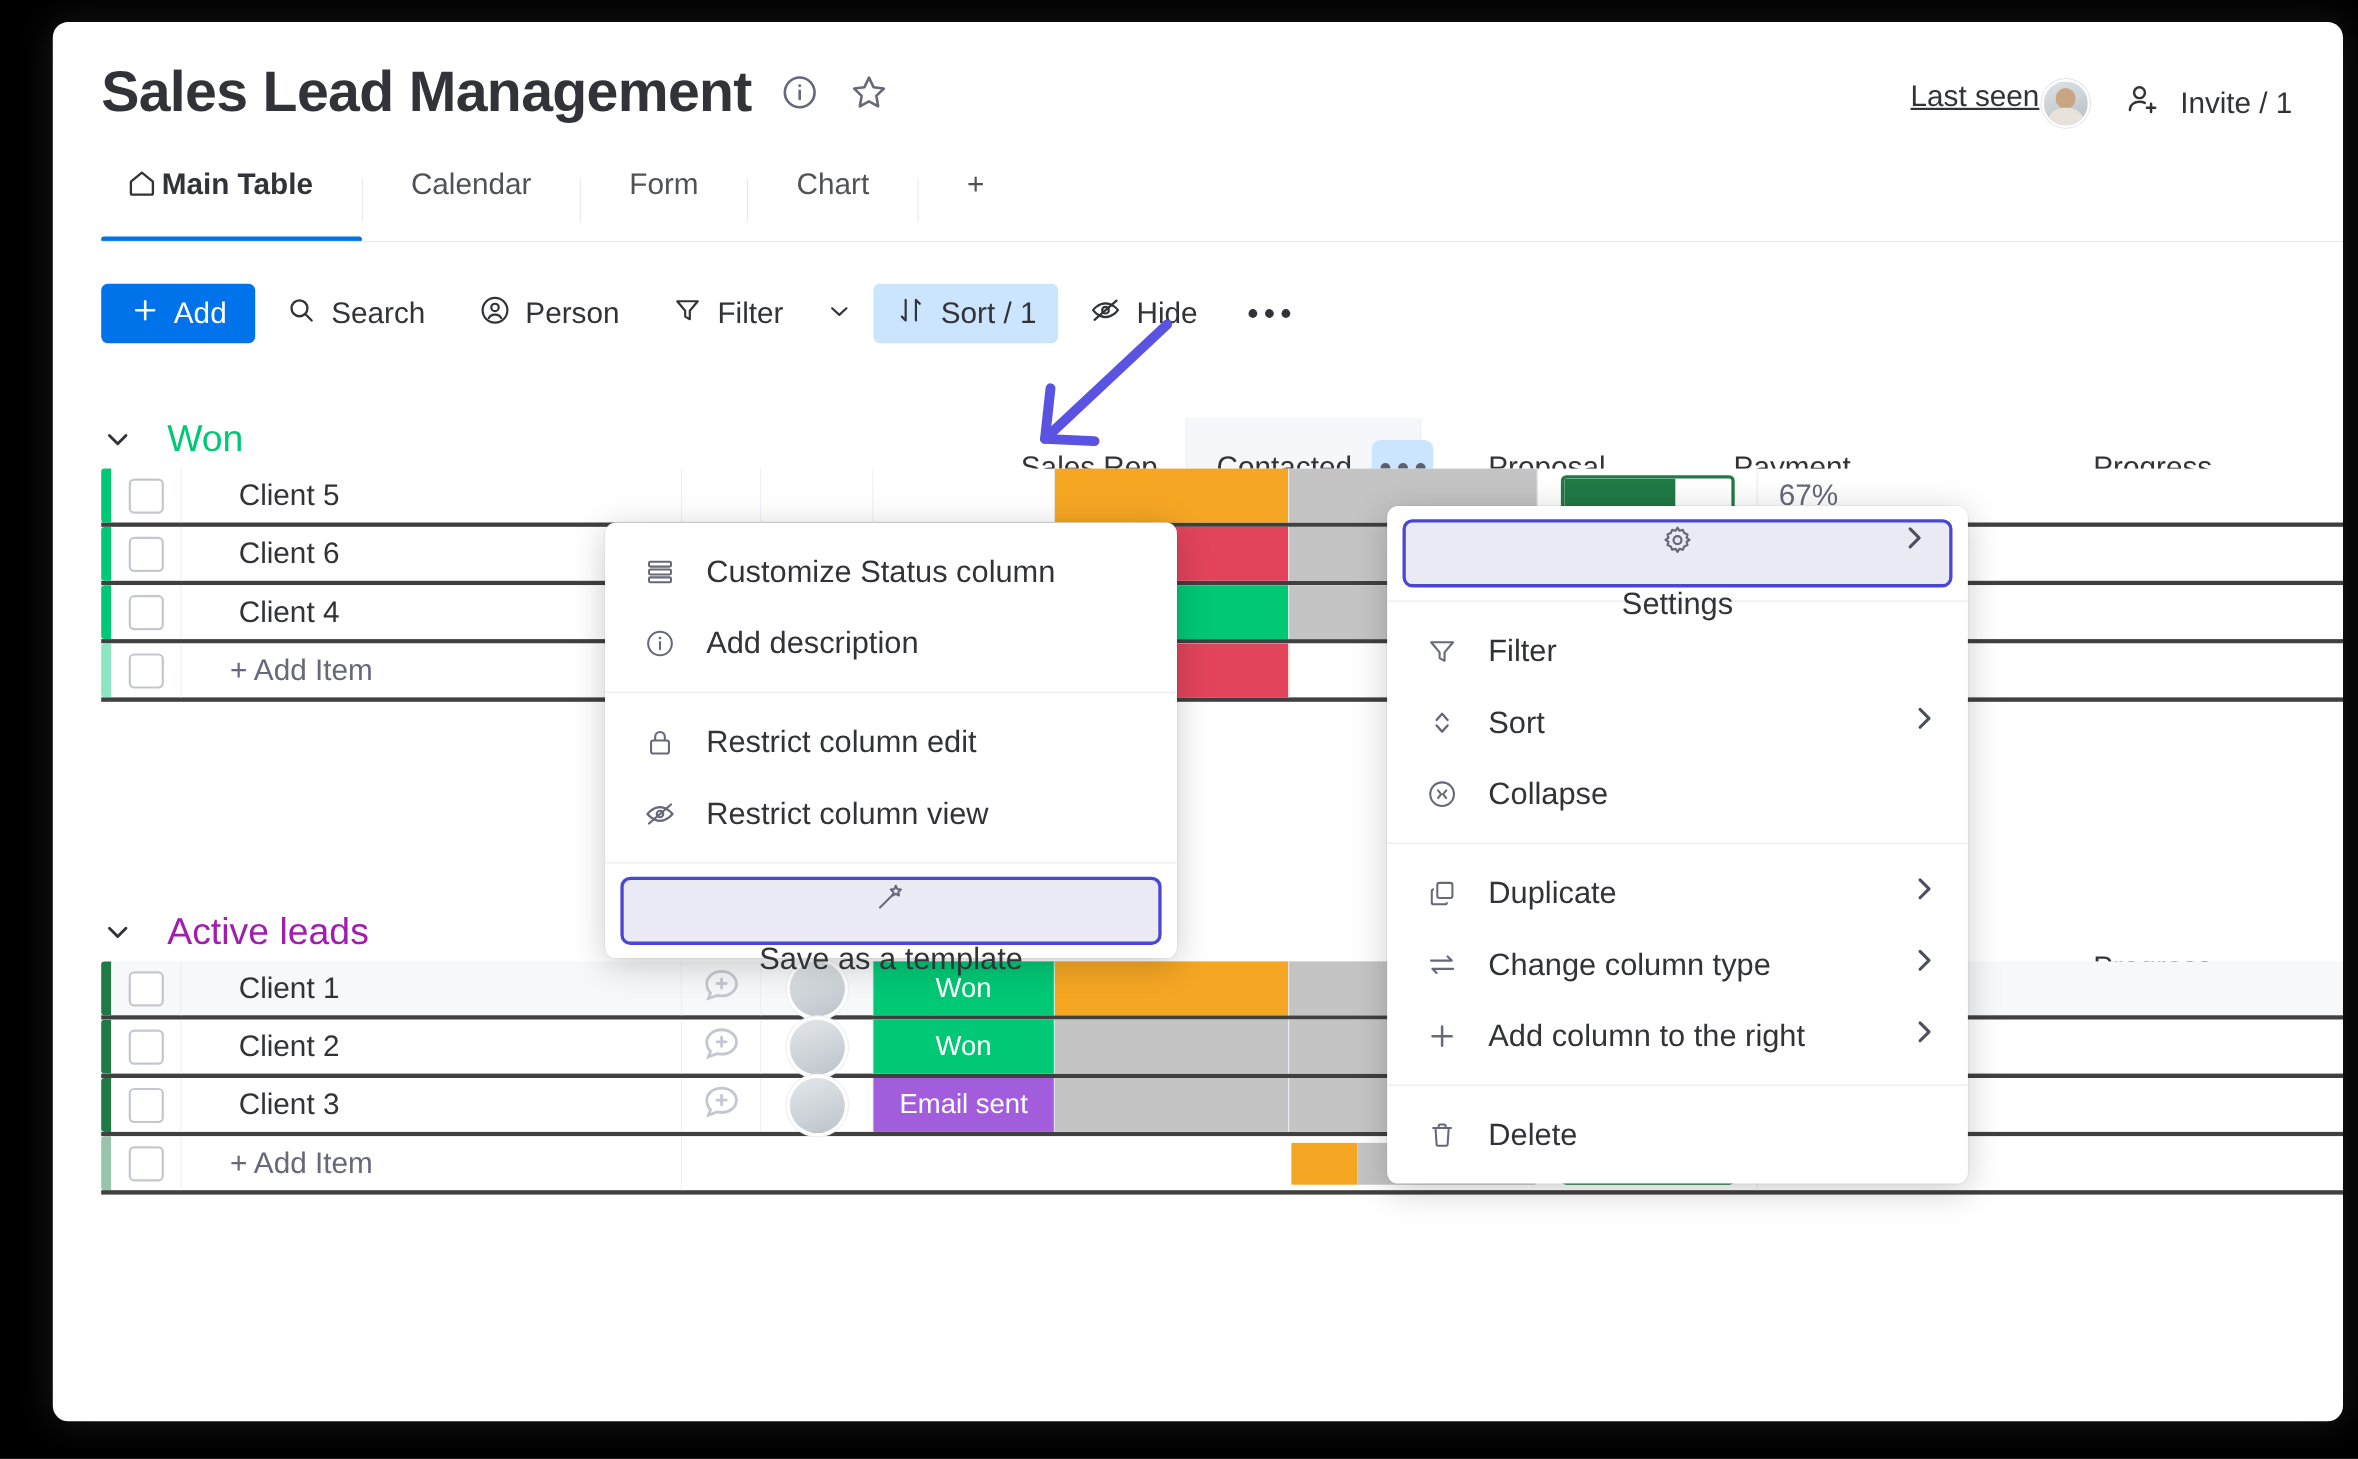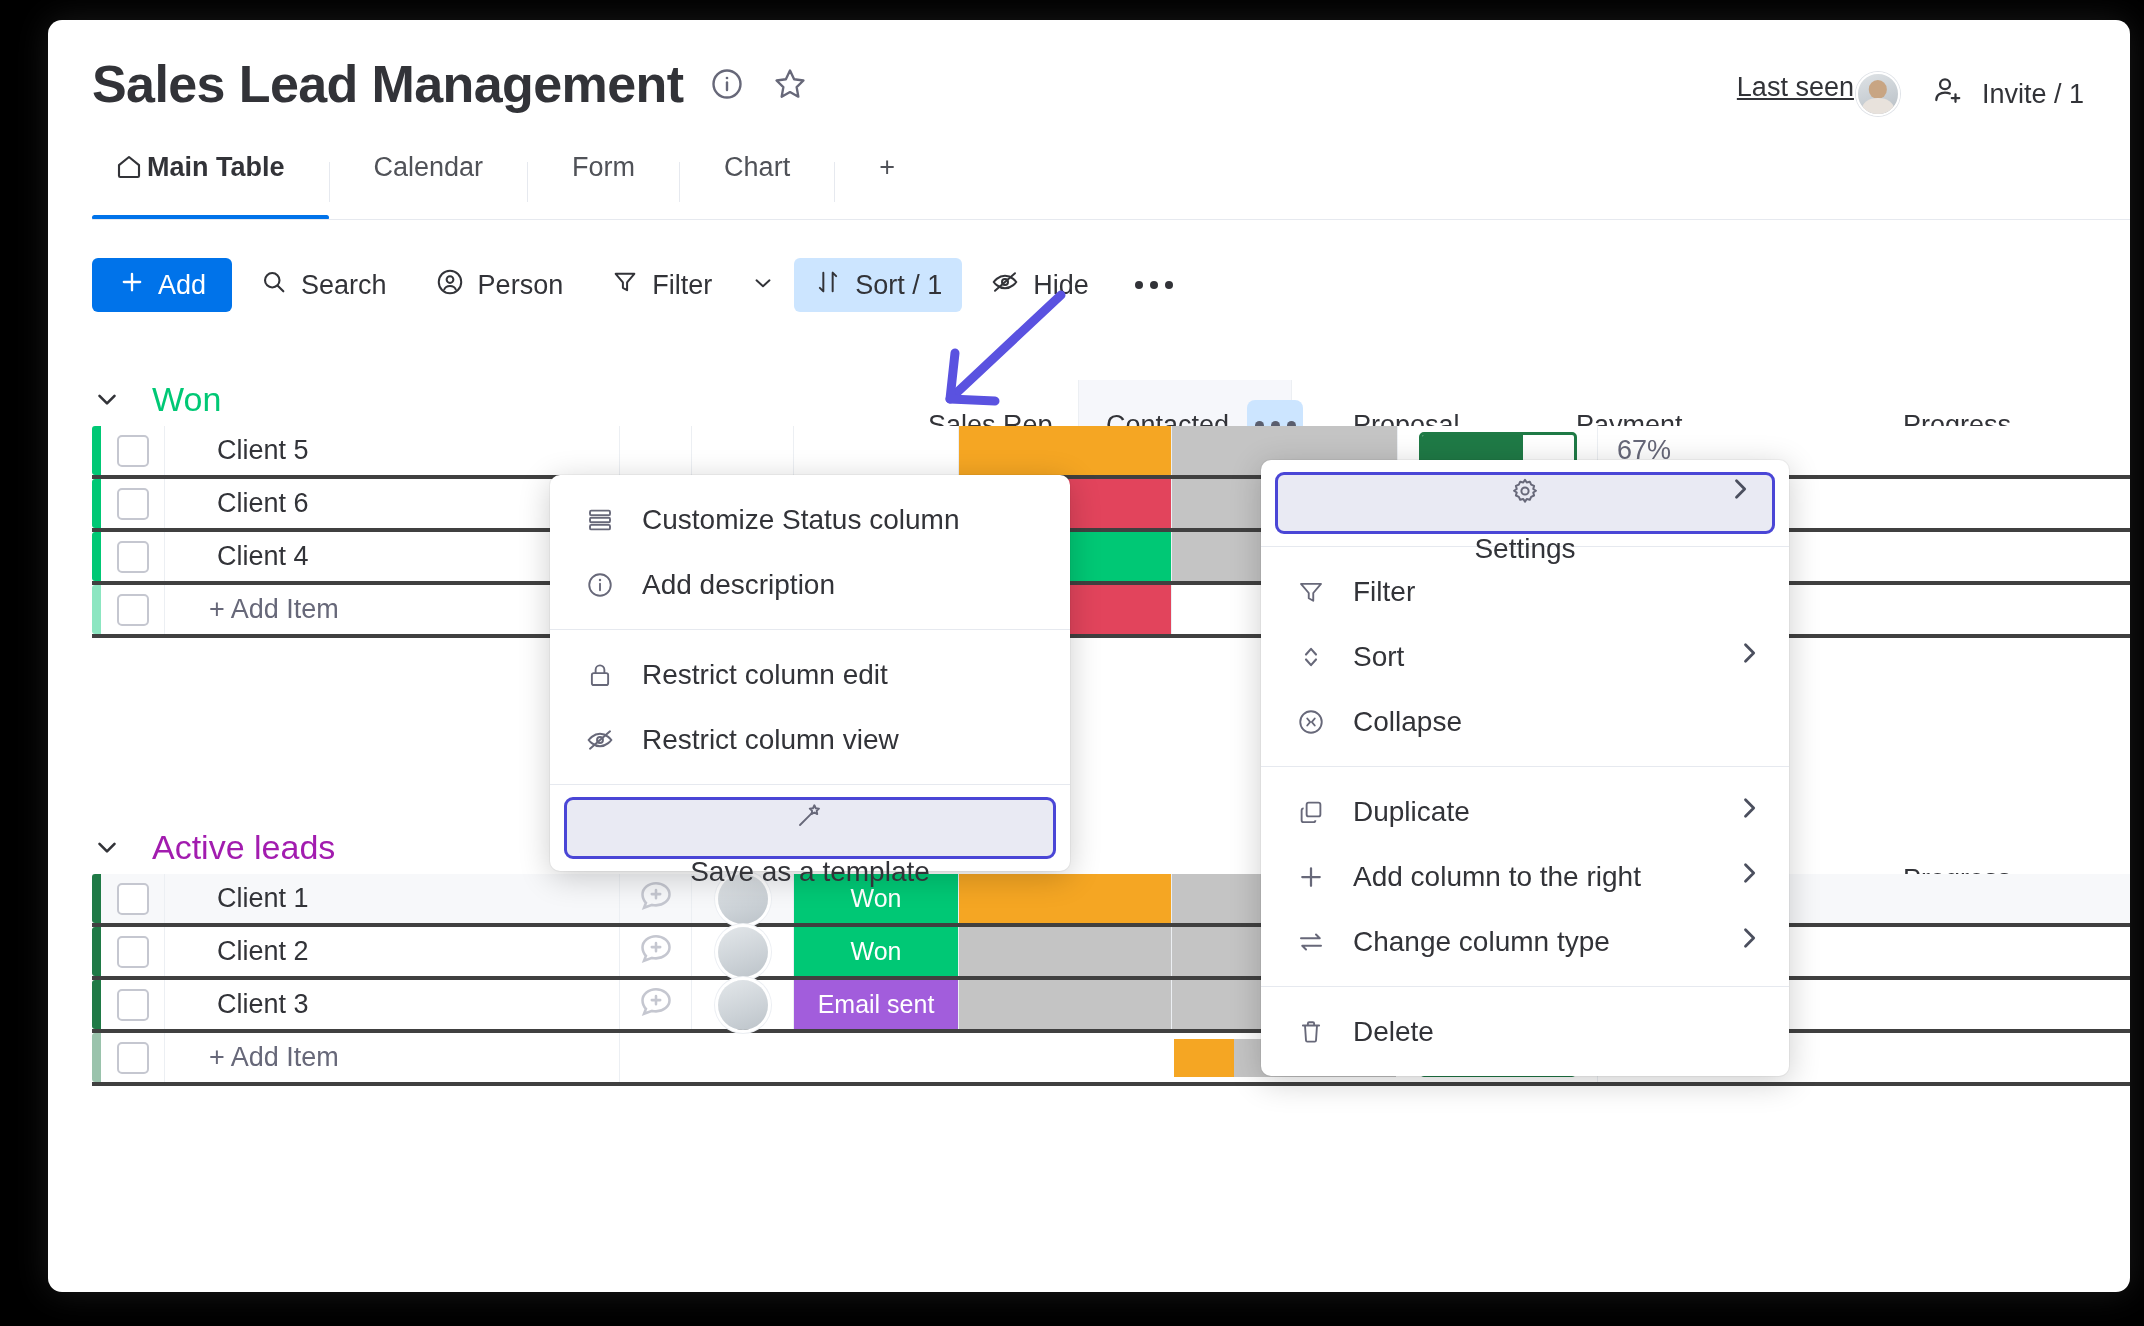--- a/index.html
+++ b/index.html
@@ -666,44 +666,44 @@
       </span>
       <span>Duplicate</span>
       <span class="mi-arrow">
         <svg width="28" height="28" viewBox="0 0 24 24" fill="none" stroke="#4b4f5e" stroke-width="2.4" stroke-linecap="round" stroke-linejoin="round">
               <path d="M9 5l7 7-7 7"></path>
             </svg>
       </span>
     </div>
     <div class="mi">
       <span class="mi-ico">
+        <svg width="30" height="30" viewBox="0 0 24 24" fill="none" stroke="#676879" stroke-width="1.6" stroke-linecap="round" stroke-linejoin="round">
+          <path d="M4 9h15l-3-3M20 15H5l3 3"></path>
+        </svg>
+      </span>
+      <span>Change column type</span>
+      <span class="mi-arrow">
+        <svg width="28" height="28" viewBox="0 0 24 24" fill="none" stroke="#4b4f5e" stroke-width="2.4" stroke-linecap="round" stroke-linejoin="round">
+              <path d="M9 5l7 7-7 7"></path>
+            </svg>
+      </span>
+    </div>
+    <div class="mi">
+      <span class="mi-ico">
         <svg width="30" height="30" viewBox="0 0 24 24" fill="none" stroke="#676879" stroke-width="1.8" stroke-linecap="round">
               <path d="M12 5v14M5 12h14"></path>
             </svg>
       </span>
       <span>Add column to the right</span>
       <span class="mi-arrow">
         <svg width="28" height="28" viewBox="0 0 24 24" fill="none" stroke="#4b4f5e" stroke-width="2.4" stroke-linecap="round" stroke-linejoin="round">
               <path d="M9 5l7 7-7 7"></path>
             </svg>
       </span>
     </div>
-    <div class="mi">
-      <span class="mi-ico">
-        <svg width="30" height="30" viewBox="0 0 24 24" fill="none" stroke="#676879" stroke-width="1.6" stroke-linecap="round" stroke-linejoin="round">
-          <path d="M4 9h15l-3-3M20 15H5l3 3"></path>
-        </svg>
-      </span>
-      <span>Change column type</span>
-      <span class="mi-arrow">
-        <svg width="28" height="28" viewBox="0 0 24 24" fill="none" stroke="#4b4f5e" stroke-width="2.4" stroke-linecap="round" stroke-linejoin="round">
-              <path d="M9 5l7 7-7 7"></path>
-            </svg>
-      </span>
-    </div>
     <div class="msep"></div>
     <div class="mi">
       <span class="mi-ico">
         <svg width="30" height="30" viewBox="0 0 24 24" fill="none" stroke="#676879" stroke-width="1.5" stroke-linecap="round" stroke-linejoin="round">
           <path d="M5.5 6.8h13M9.5 6.8V5.2a1 1 0 0 1 1-1h3a1 1 0 0 1 1 1v1.6M7.2 6.8l.8 12a1 1 0 0 0 1 .9h6a1 1 0 0 0 1-.9l.8-12"></path>
         </svg>
       </span>
       <span>Delete</span>
     </div>
   </div>

